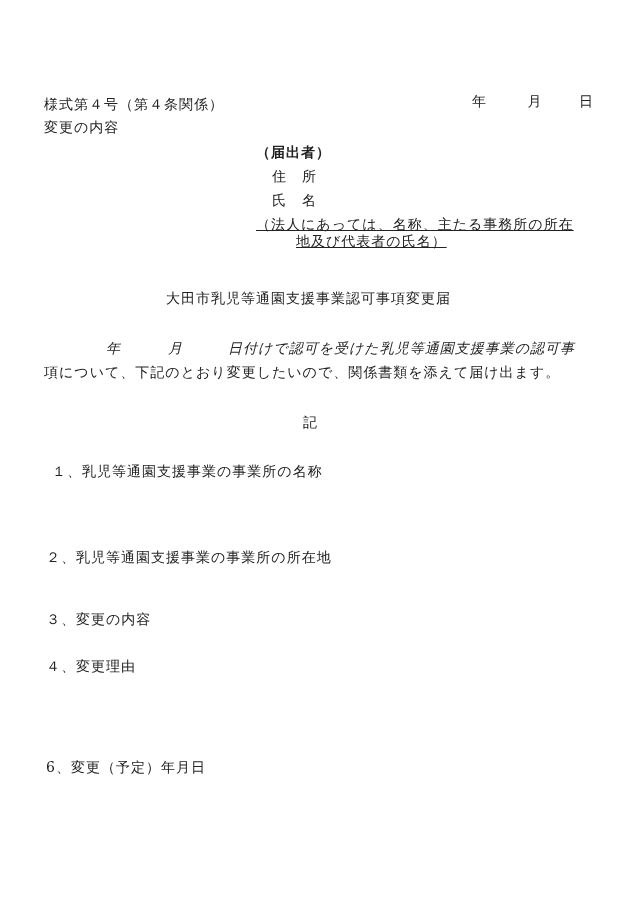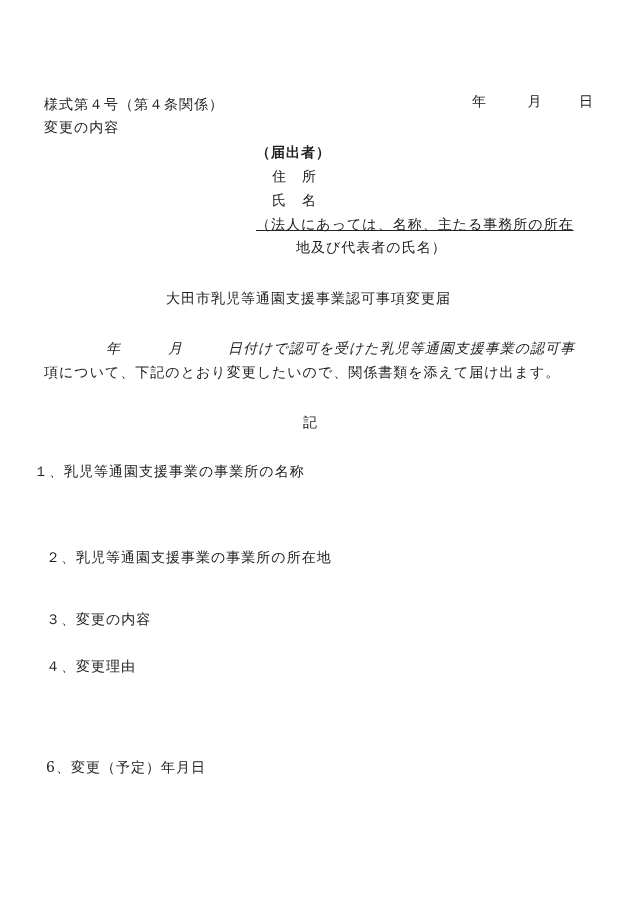--- a/index.html
+++ b/index.html
@@ -38,30 +38,30 @@
     <span class="date-part" style="width:46px;">月</span>
     <span class="date-part">日</span>
   </div>
 
   <div class="abs" style="left:44px; top:118px;">変更の内容</div>
 
   <div class="abs" style="left:256px; top:143px;font-weight:bold;">（届出者）</div>
   <div class="abs" style="left:272px; top:167px;">住　所</div>
   <div class="abs" style="left:272px; top:191px;">氏　名</div>
   <div class="abs" style="left:256px; top:215px;text-decoration:underline;">（法人にあっては、名称、主たる事務所の所在</div>
-  <div class="abs" style="left:296px; top:238px;">地及び代表者の氏名）</div>
+  <div class="abs" style="left:296px; top:232px;text-decoration:underline;">地及び代表者の氏名）</div>
 
   <div class="abs" style="left:166px; top:289px;">大田市乳児等通園支援事業認可事項変更届</div>
 
   <div class="abs" style="left:44px; top:339px;font-style:italic;">
     <span class="date-part" style="width:62px;"></span><span class="date-part" style="width:62px;">年</span><span class="date-part" style="width:60px;">月</span><span>日付けで認可を受けた乳児等通園支援事業の認可事</span>
   </div>
   <div class="abs" style="left:44px; top:363px;">項について、下記のとおり変更したいので、関係書類を添えて届け出ます。</div>
 
   <div class="abs" style="left:303px; top:413px;">記</div>
 
-  <div class="abs" style="left:34px; top:462px;">１、乳児等通園支援事業の事業所の名称</div>
+  <div class="abs" style="left:52px; top:462px;">１、乳児等通園支援事業の事業所の名称</div>
   <div class="abs" style="left:46px; top:548px;">２、乳児等通園支援事業の事業所の所在地</div>
   <div class="abs" style="left:46px; top:610px;">３、変更の内容</div>
   <div class="abs" style="left:46px; top:657px;">４、変更理由</div>
   <div class="abs" style="left:46px; top:758px;">6、変更（予定）年月日</div>
 
 </div>
 
 </body></html>

